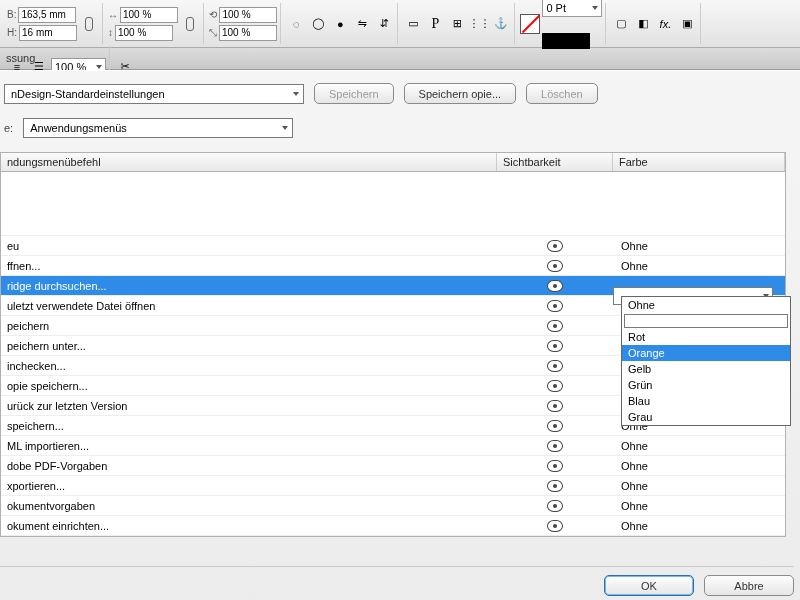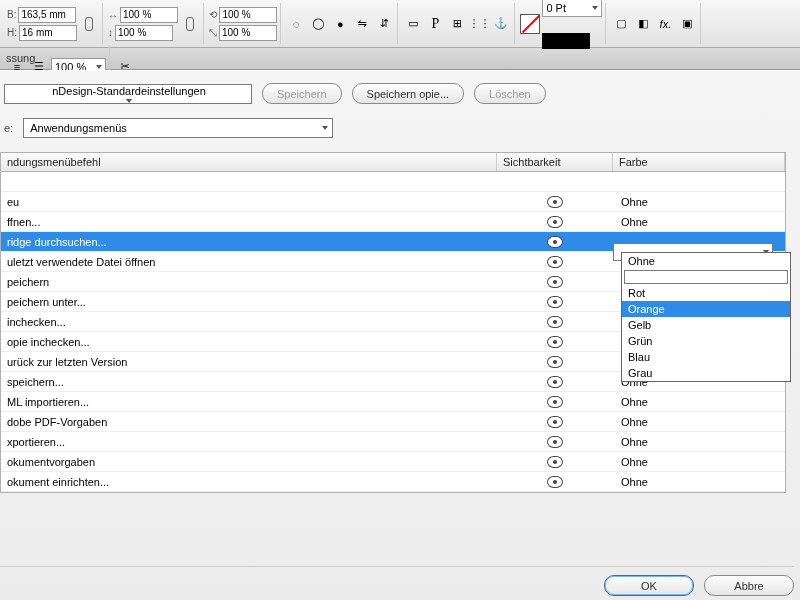--- a/index.html
+++ b/index.html
@@ -22,35 +22,35 @@
 .dd-arrow { width:0; height:0; border-left:3px solid transparent; border-right:3px solid transparent; border-top:4px solid #555; display:inline-block; }
 
 
 .tabbar { background: linear-gradient(#dcdcdc,#c8c8c8); border-bottom:1px solid #999; padding:4px 6px; height:22px; font-size:11px; color:#333; }
 
 
 .dialog { background: linear-gradient(#f5f5f5,#ececec); padding:12px 10px 0 0; height:530px; position:relative; border-top:1px solid #fff; }
 
 .ctl-row { display:flex; align-items:center; gap:10px; margin-bottom:14px; padding-left:4px; }
 .select { background:#fff; border:1px solid #7a7a7a; height:20px; display:flex; align-items:center; justify-content:space-between; padding:0 4px 0 6px; }
-.select.wide { width:248px;flex-direction:column; }
-.select.med { width:310px; }
-.btn { background:linear-gradient(#fdfdfd,#e6e6e6); border:1px solid #8a8a8a; border-radius:10px; height:21px; padding:0 14px; display:flex; align-items:center; justify-content:center; color:#333; }
+.select.wide { width:300px; }
+.select.med { width:270px; }
+.btn { background:linear-gradient(#fdfdfd,#e6e6e6); border:1px solid #8a8a8a; border-radius:5px; height:21px; padding:0 14px; display:flex; align-items:center; justify-content:center; color:#333; }
 .btn.disabled { color:#9a9a9a; }
 .btn.primary { border-color:#2a6fb3; box-shadow:0 0 0 1px #7ab6ef inset; }
 .row-label { color:#444; }
 
 
 .table { border:1px solid #b0b0b0; background:#fff; margin-right:4px; }
 .thead { display:flex; background:linear-gradient(#fbfbfb,#e8e8e8); border-bottom:1px solid #b0b0b0; }
 .th { padding:3px 6px; border-right:1px solid #ccc; color:#222; }
 .th.c1 { flex:0 0 496px; }
 .th.c2 { flex:0 0 116px; text-align:left; }
 .th.c3 { flex:1; }
-.tbody { max-height:370px; overflow:visible; position:relative; }
+.tbody { max-height:370px; overflow:visible; position:relative;margin-top:44px; }
 .tr { display:flex; align-items:center; height:20px; border-bottom:1px solid #eee; }
 .tr.sel { background:#2f8be8; color:#fff; }
 .td1 { flex:0 0 496px; padding-left:6px; white-space:nowrap; overflow:hidden; }
 .td2 { flex:0 0 116px; display:flex; justify-content:center; }
 .td3 { flex:1; padding-left:8px; position:relative; }
 .eye { width:16px; height:12px; border:1px solid #444; border-radius:50%/60%; position:relative; background:#fff; }
 .eye::after { content:""; position:absolute; left:5px; top:3px; width:4px; height:4px; background:#444; border-radius:50%; }
 
 
 .color-cell { border:1px solid #7a7a7a; background:#fff; height:18px; width:160px; display:flex; align-items:center; justify-content:space-between; padding:0 3px 0 4px; position:absolute; left:0; top:1px; }
@@ -247,21 +247,21 @@
           <div class="td3"><span class="plain"></span></div>
         </div>
         <div class="tr">
           <div class="td1">inchecken...</div>
           <div class="td2">
             <span class="eye"></span>
           </div>
           <div class="td3"><span class="plain"></span></div>
         </div>
         <div class="tr">
-          <div class="td1">opie inchecken...</div>
+          <div class="td1">opie speichern...</div>
           <div class="td2">
             <span class="eye"></span>
           </div>
           <div class="td3"><span class="plain"></span></div>
         </div>
         <div class="tr">
           <div class="td1">urück zur letzten Version</div>
           <div class="td2">
             <span class="eye"></span>
           </div>

